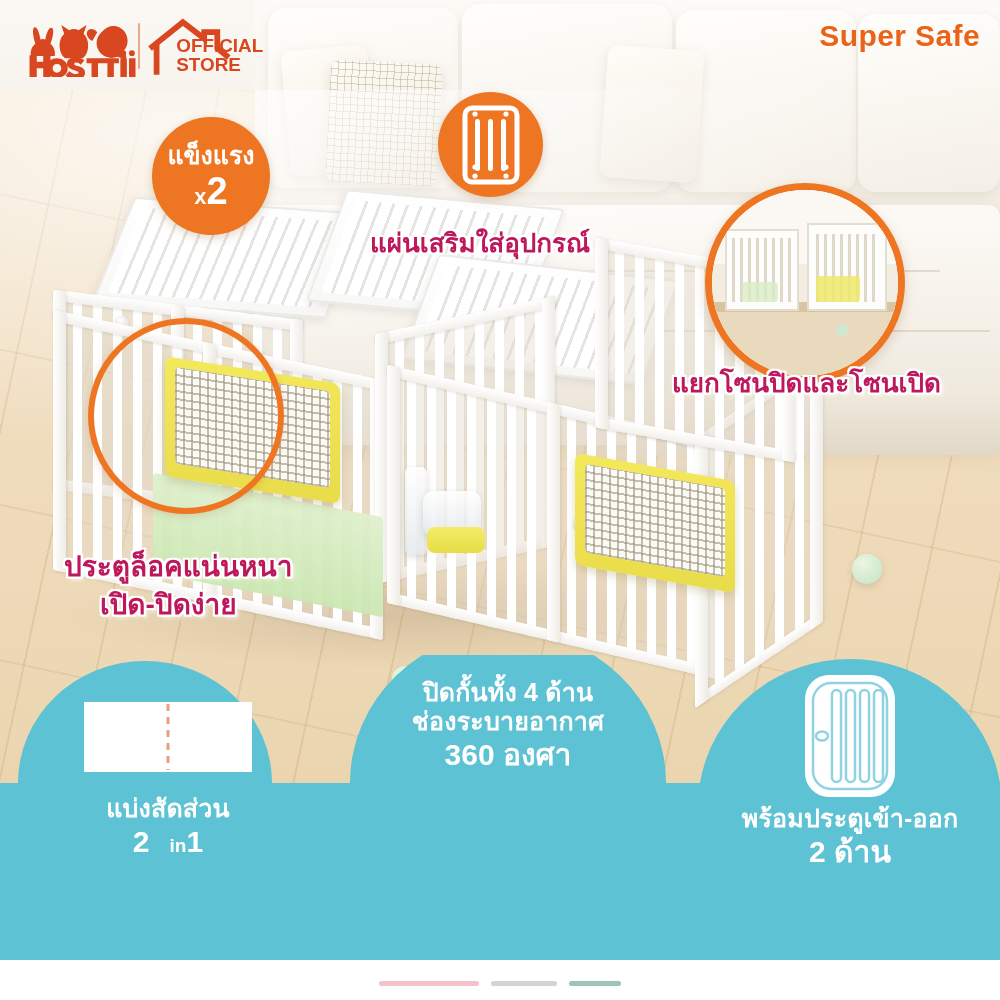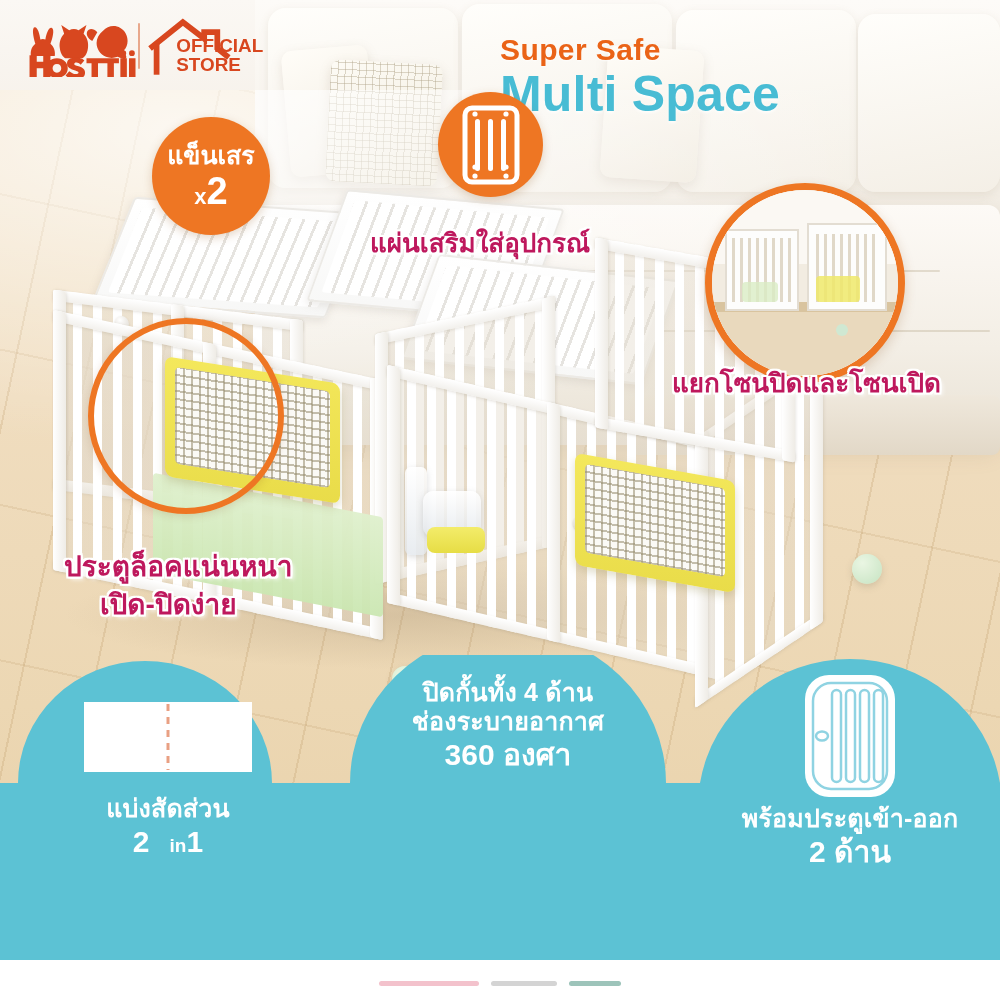--- a/index.html
+++ b/index.html
@@ -174,21 +174,21 @@
   .logo-wrap{
     position:absolute; left:22px; top:10px; width:300px; height:72px;
     display:flex; align-items:center; 
   }
   .logo-mark{ width:116px; height:62px; }
   .logo-div{ width:2px; height:46px; background:#e8a88c; border-radius:1px; }
   .logo-store{ width:130px; height:64px; }
 
   
   .headline{
-    position:absolute; right:20px; top:34px; width:480px;
+    position:absolute; right:20px; top:20px; text-align:right; width:480px;
   }
   .headline .l1{
     font-size:30px; font-weight:bold; color:#ea6317; letter-spacing:.4px;
     line-height:1.05; text-shadow:0 1px 2px rgba(255,255,255,.8);
   }
   .headline .l2{
     font-size:50px; font-weight:bold; color:#48bcd4; letter-spacing:.2px;
     line-height:1.06; text-shadow:0 2px 3px rgba(255,255,255,.75);
     margin-top:2px;
   }
@@ -399,25 +399,24 @@
         <path d="M8 42L48 10l26 20v-8h16v20l14 11"></path>
         <path d="M16 36v38"></path>
       </g>
       <text x="40" y="46" font-family="Liberation Sans, sans-serif" font-size="23" font-weight="bold" fill="#d8471f">OFFICIAL</text>
       <text x="40" y="70" font-family="Liberation Sans, sans-serif" font-size="23" font-weight="bold" fill="#d8471f">STORE</text>
     </svg>
   </div>
 
   <div class="headline">
     <div class="l1">Super Safe</div>
-    <div class="l2">Multi Space</div>
   </div>
 
   <div class="badge-circle badge-strong">
-    <div class="t1">แข็นเสร</div>
+    <div class="t1">แข็งแรง</div>
     <div class="t2">
       <small>x</small><span>2</span>
     </div>
   </div>
 
   <div class="badge-circle badge-plate">
     <svg width="58" height="80" viewBox="0 0 58 80">
       <rect x="3" y="3" width="52" height="74" rx="7" fill="none" stroke="#fff" stroke-width="5"></rect>
       <rect x="13" y="14" width="5" height="52" rx="2.5" fill="#fff"></rect>
       <rect x="26" y="14" width="5" height="52" rx="2.5" fill="#fff"></rect>

